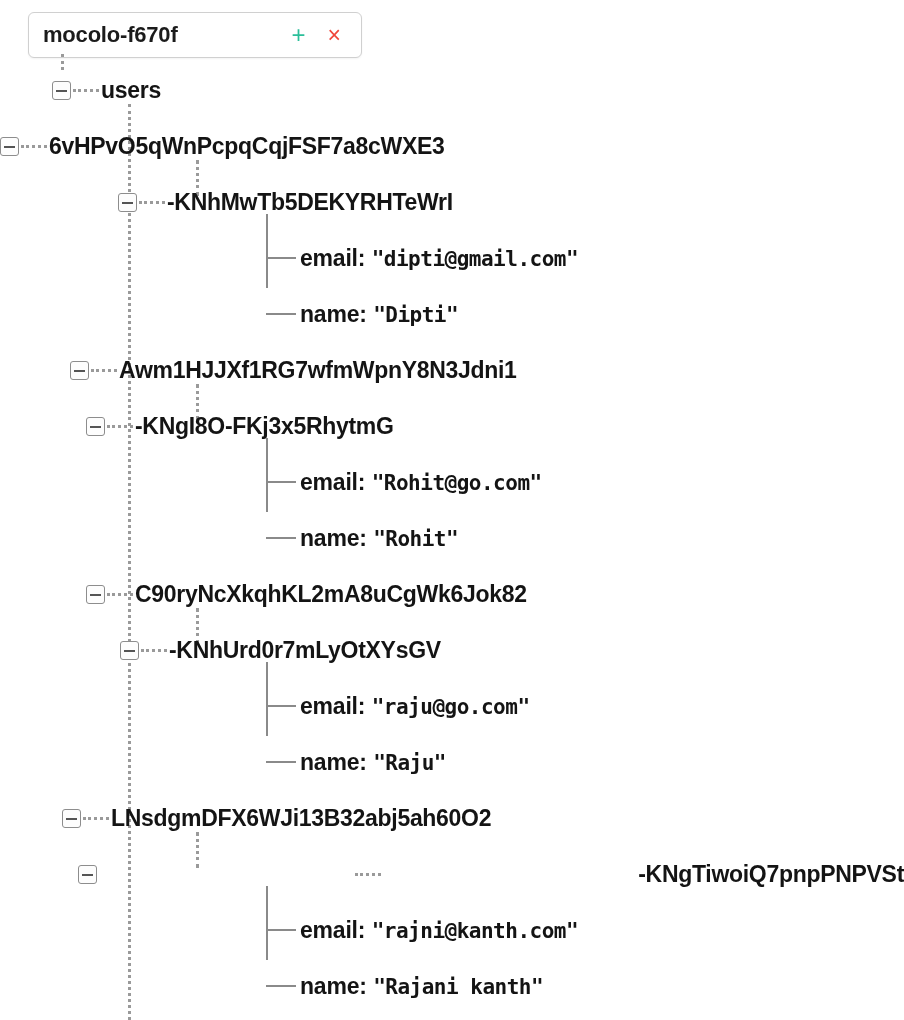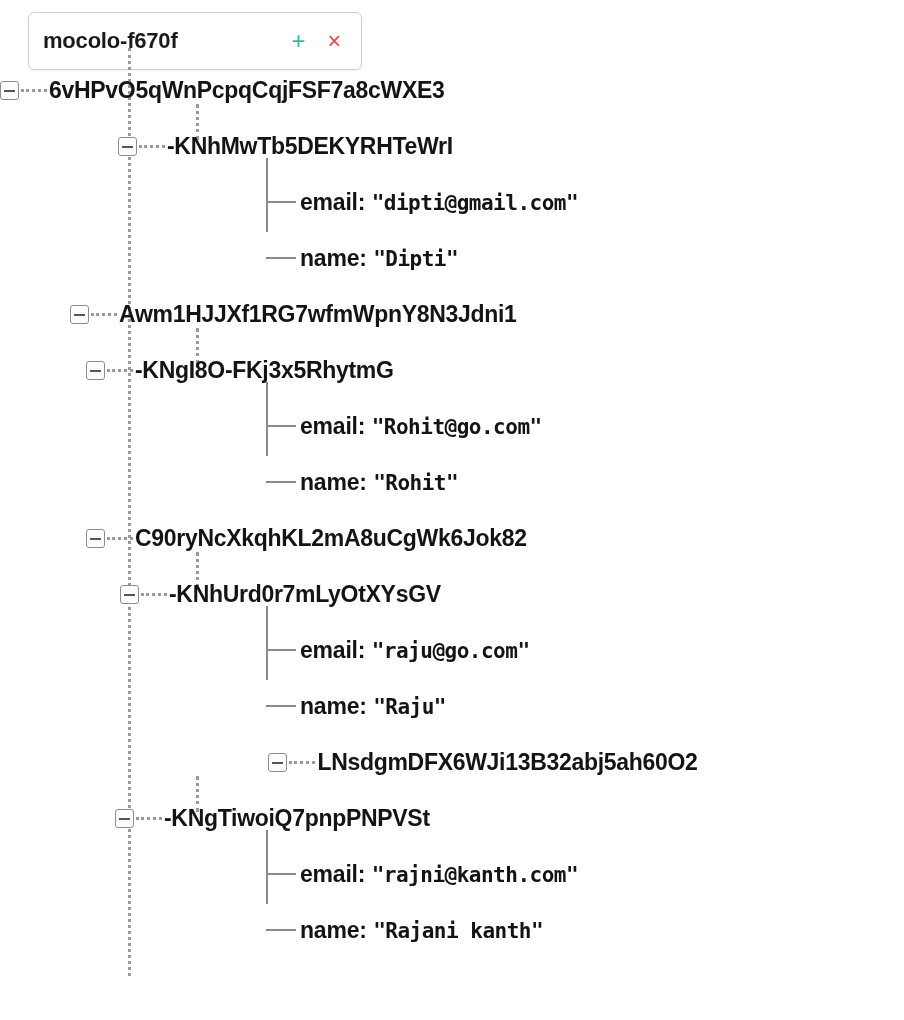--- a/index.html
+++ b/index.html
@@ -15,21 +15,21 @@
     overflow: hidden;
     position: relative;
   }
 
   
   .root-bar {
     position: absolute;
     left: 28px;
     top: 12px;
     width: 334px;
-    height: 58px;
+    height: 46px;
     box-sizing: border-box;
     border: 1px solid #d0d0d0;
     border-radius: 6px;
     background: #ffffff;
     display: flex;
     align-items: center;
     padding: 0 14px;
     box-shadow: 0 1px 2px rgba(0,0,0,0.05);
   }
   .root-name {
@@ -165,20 +165,27 @@
   <span class="root-name">mocolo-f670f</span>
   <span class="root-actions">
     <span class="icon-plus">+</span>
     <span class="icon-close">×</span>
   </span>
 </div>
 
 <div class="tree">
 
   <div class="node">
+    <div class="row" style="padding-left:52px;">
+
+      <div style="position:absolute; left:61px; top:-8px; height:16px; border-left:3px dotted #9a9a9a;"></div>
+      <div class="toggle"></div>
+      <div class="h-dots"></div>
+      <div class="label">users</div>
+    </div>
 
     <div class="children">
 
       <div class="rail" style="left:128px; top:-14px; bottom:-18px;"></div>
 
       <div class="node">
         <div class="row" style="">
           <div class="toggle"></div>
           <div class="h-dots"></div>
           <div class="label">6vHPvO5qWnPcpqCqjFSF7a8cWXE3</div>
@@ -279,30 +286,30 @@
               <div class="kv">
                 <span class="key">name:</span>
                 <span class="val">"Raju"</span>
               </div>
             </div>
           </div>
         </div>
       </div>
 
       <div class="node">
-        <div class="row" style="padding-left:62px;justify-content:center;">
+        <div class="row" style="padding-left:62px;">
           <div class="toggle"></div>
           <div class="h-dots"></div>
           <div class="label">LNsdgmDFX6WJi13B32abj5ah60O2</div>
         </div>
 
         <div class="children">
           <div class="rail" style="left:196px; top:-14px; height:36px;"></div>
 
-          <div class="row" style="padding-left:115px;">
+          <div class="row" style="padding-left:78px;justify-content:space-between;">
             <div class="toggle"></div>
             <div class="h-dots"></div>
             <div class="label">-KNgTiwoiQ7pnpPNPVSt</div>
           </div>
 
           <div class="children">
             <div class="rail-solid" style="left:266px; top:-16px; height:74px;"></div>
             <div class="row leaf" style="padding-left:266px;">
               <div class="h-solid"></div>
               <div class="kv">

